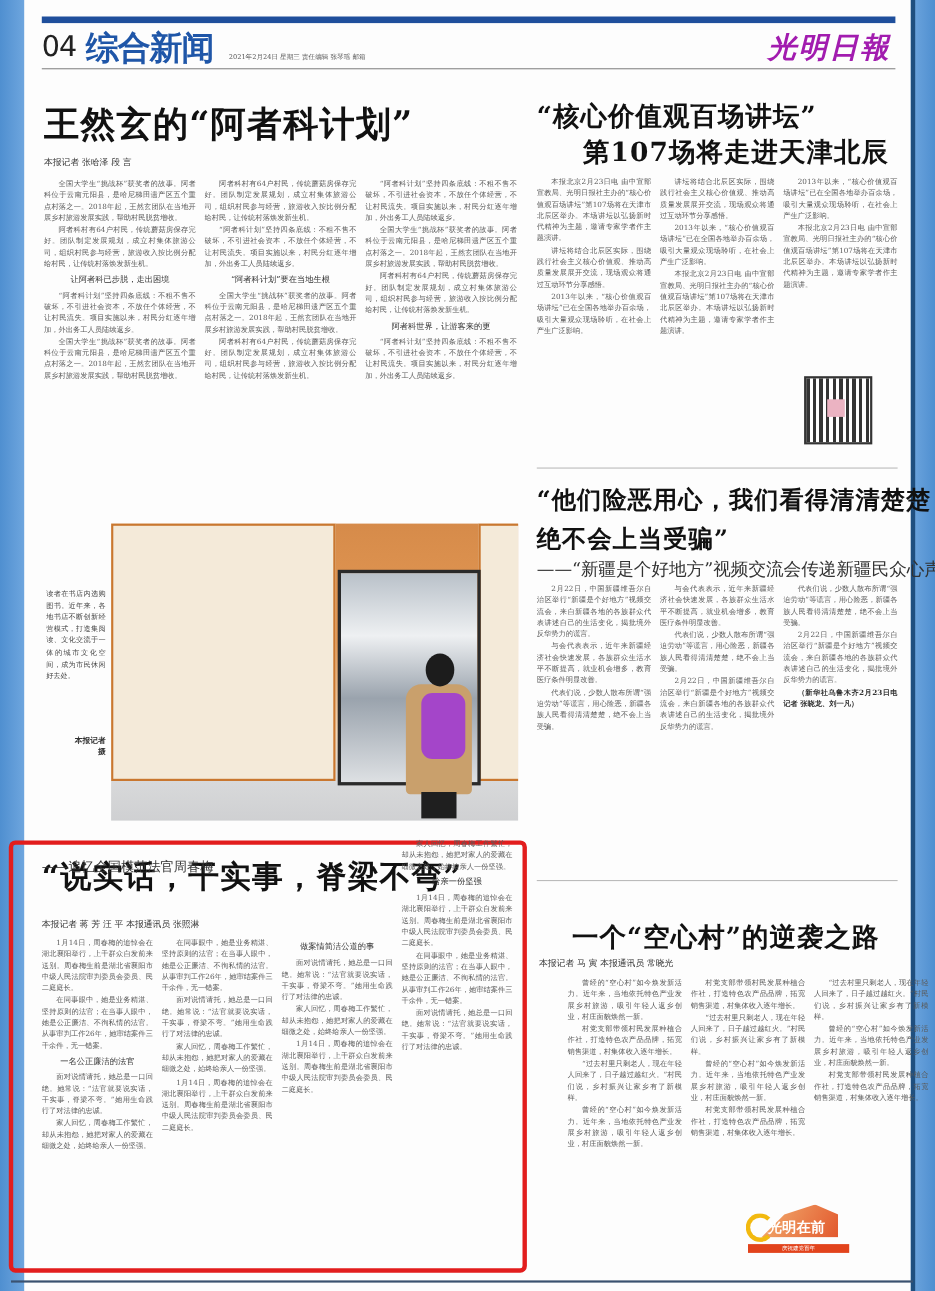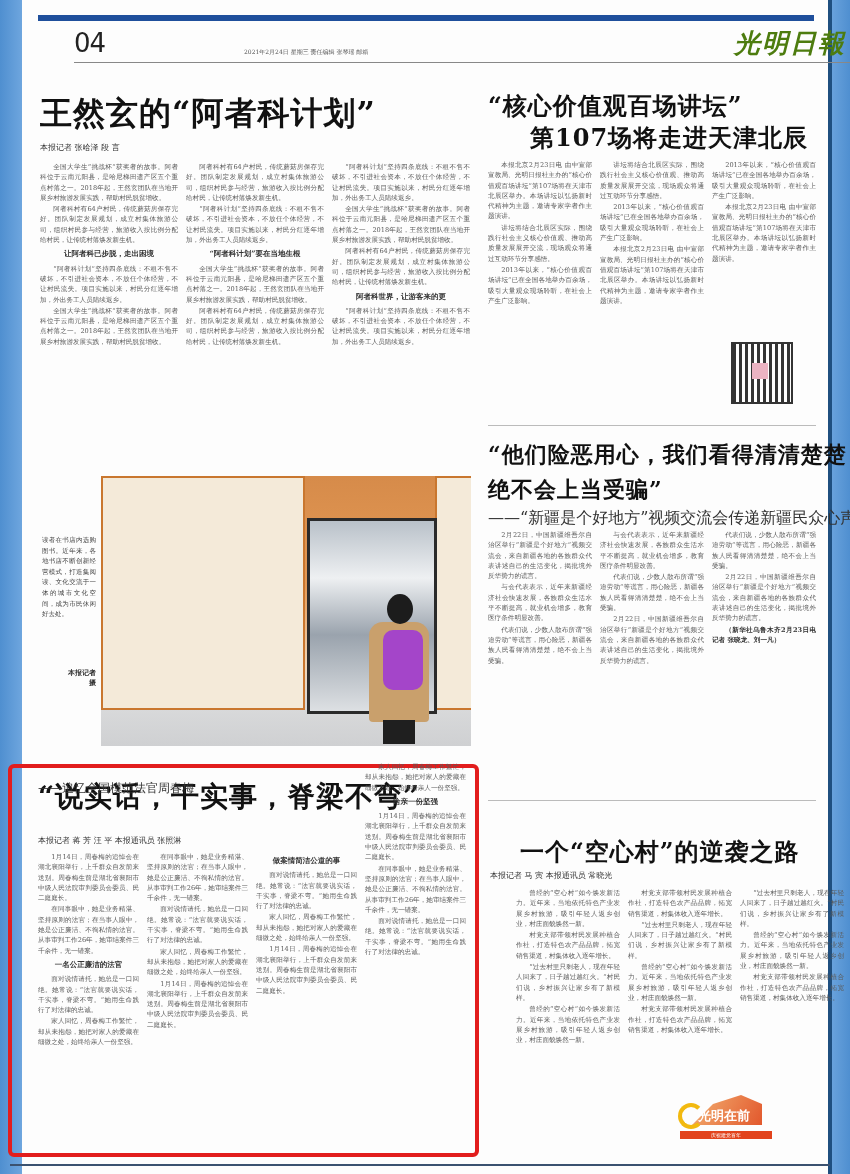--- a/index.html
+++ b/index.html
@@ -1,31 +1,31 @@
 <!DOCTYPE html>
 <html><head>
 <meta charset="utf-8">
 <style>
   html,body{margin:0;padding:0;}
   body{width:850px;height:1174px;position:relative;overflow:hidden;
        background:linear-gradient(90deg,#4f8fd0 0%,#7fb2e6 4%,#ffffff 4%,#ffffff 96%,#7fb2e6 96%,#4f8fd0 100%);
        font-family:"DejaVu Serif",serif;color:#222;}
   .page{position:absolute;left:22px;top:0;width:806px;height:1174px;background:#fdfdfd;}
   .topbar{position:absolute;left:38px;top:15px;width:776px;height:6px;background:#1f4f9c;}
-  .masthead{position:absolute;left:38px;top:24px;width:776px;height:38px;border-bottom:1px solid #888;margin-left:36px;}
+  .masthead{position:absolute;left:38px;top:24px;width:776px;height:38px;border-bottom:1px solid #888;}
   .pgnum{position:absolute;left:0;top:4px;font-family:"DejaVu Sans",sans-serif;font-size:26px;color:#222;letter-spacing:-1px;}
   .section{position:absolute;left:40px;top:0;font-family:"DejaVu Sans",sans-serif;font-weight:bold;font-size:30px;color:#1f56a8;letter-spacing:-1px;}
   .edinfo{position:absolute;left:170px;top:24px;font-size:6px;color:#555;white-space:nowrap;}
-  .logo{position:absolute;right:4px;top:2px;font-family:"DejaVu Serif",serif;font-style:italic;font-weight:bold;font-size:26px;color:#4d7c0f;letter-spacing:2px;}
+  .logo{position:absolute;right:4px;top:2px;font-family:"DejaVu Serif",serif;font-style:italic;font-weight:bold;font-size:26px;color:#a21caf;letter-spacing:2px;}
   .h1{position:absolute;font-weight:bold;color:#111;white-space:nowrap;letter-spacing:1px;}
   .byline{position:absolute;font-size:8px;color:#333;white-space:nowrap;}
   .cols{position:absolute;display:flex;gap:8px;}
   .col{flex:1;font-size:6.6px;line-height:10.3px;color:#5a5a5a;text-indent:2em;text-align:justify;overflow:hidden;}
   .col p{margin:0 0 1px 0;}
-  .sub{font-weight:bold;text-indent:0;text-align:center;color:#333;font-size:7.5px;margin:4px 0 !important;}
+  .sub{font-weight:normal;text-indent:0;text-align:center;color:#333;font-size:7.5px;margin:4px 0 !important;}
   .photo{position:absolute;left:101px;top:476px;width:370px;height:270px;background:linear-gradient(180deg,#d68b4a 0%,#e59a55 40%,#f1d7b8 70%,#d9dadb 85%,#cfd0d2 100%);overflow:hidden;}
   .shelf{position:absolute;background:#f4ead9;border:2px solid #c9772f;}
   .doorway{position:absolute;left:206px;top:42px;width:124px;height:190px;background:linear-gradient(180deg,#b9c1c9 0%,#eef0f2 30%,#9aa3ad 60%,#dde0e3 100%);border:3px solid #2a2a2a;}
   .person{position:absolute;left:268px;top:118px;width:62px;height:150px;}
   .coat{position:absolute;left:0;top:28px;width:60px;height:100px;background:#c9a06c;border-radius:14px 14px 4px 4px;}
   .head{position:absolute;left:18px;top:0;width:26px;height:30px;background:#1c1c1c;border-radius:50%;}
   .bag{position:absolute;left:14px;top:36px;width:40px;height:60px;background:#a445c9;border-radius:10px;}
   .legs{position:absolute;left:14px;top:126px;width:32px;height:24px;background:#1f1f1f;}
   .photo-cap{position:absolute;left:42px;top:535px;width:54px;font-size:6.5px;line-height:10.6px;color:#444;text-align:justify;}
   .photo-credit{position:absolute;left:62px;top:668px;font-size:7px;font-weight:bold;color:#333;line-height:10px;text-align:right;width:34px;}
@@ -46,20 +46,21 @@
 </head>
 <body>
 
 <div class="page"></div>
 <div class="frame-right"></div>
 <div class="frame-bottom"></div>
 
 <div class="topbar"></div>
 <div class="masthead">
   <span class="pgnum">04</span>
+  <span class="section">综合新闻</span>
   <span class="edinfo">2021年2月24日  星期三  责任编辑 张琴瑶  邮箱</span>
   <span class="logo">光明日報</span>
 </div>
 
 <div class="h1" style="left:40px;top:92px;font-size:32px;">王然玄的“阿者科计划”</div>
 <div class="byline" style="left:40px;top:142px;">本报记者  张哈泽  段  言</div>
 <div class="cols" style="left:40px;top:162px;width:430px;height:300px;">
   <div class="col">
     <p>全国大学生“挑战杯”获奖者的故事。阿者科位于云南元阳县，是哈尼梯田遗产区五个重点村落之一。2018年起，王然玄团队在当地开展乡村旅游发展实践，帮助村民脱贫增收。</p>
     <p>阿者科村有64户村民，传统蘑菇房保存完好。团队制定发展规划，成立村集体旅游公司，组织村民参与经营，旅游收入按比例分配给村民，让传统村落焕发新生机。</p>

